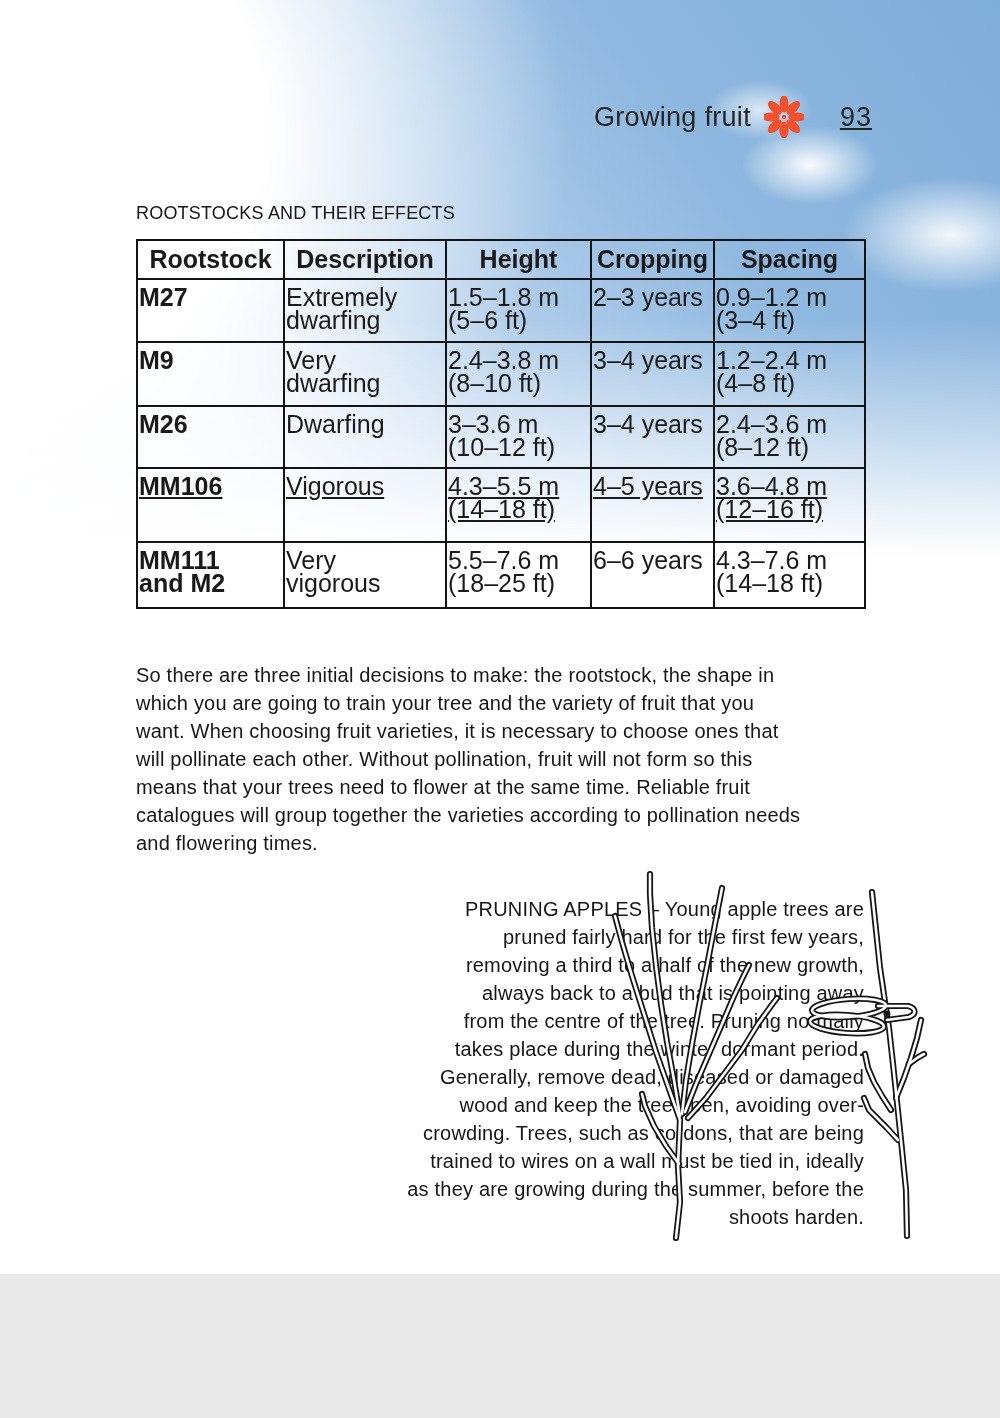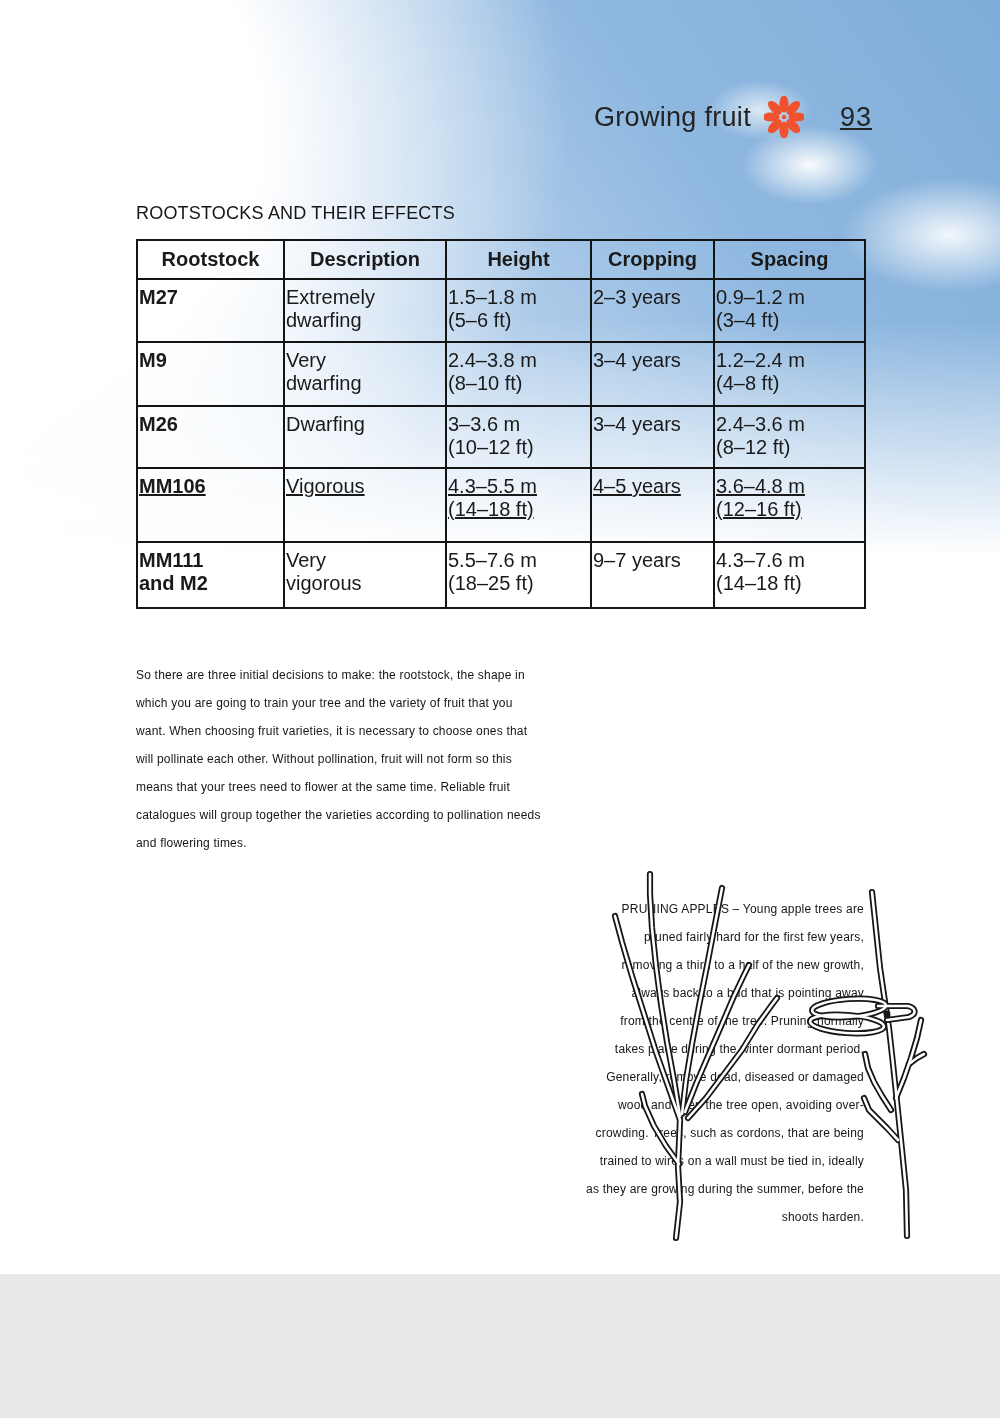--- a/index.html
+++ b/index.html
@@ -34,34 +34,34 @@
   .section-title {
     margin:0; font-size:18px; font-weight:normal; letter-spacing:.2px; color:#161616;
   }
   
   table.rootstocks {
     border-collapse:collapse; margin-top:15px; width:728px;
     table-layout:fixed;
   }
   table.rootstocks th, table.rootstocks td {
     border:2px solid #141414; white-space:pre;
-    font-size:20px; line-height:23px;
+    font-size:25px; line-height:23px;
   }
   table.rootstocks thead tr { height:39px; }
   table.rootstocks th { font-weight:bold; vertical-align:middle; }
   table.rootstocks td { vertical-align:top; padding-top:6px; }
   table.rootstocks tbody tr:nth-child(1){ height:63px; }
   table.rootstocks tbody tr:nth-child(2){ height:64px; }
   table.rootstocks tbody tr:nth-child(3){ height:62px; }
   table.rootstocks tbody tr:nth-child(4){ height:74px;text-decoration:underline; }
   table.rootstocks tbody tr:nth-child(5){ height:66px; }
   table.rootstocks td.rootstock { font-weight:bold; }
   
   .para {
-    margin:0; white-space:pre; font-size:12px; line-height:28px;
+    margin:0; white-space:pre; font-size:20px; line-height:28px;
     letter-spacing:.2px; color:#161616;
   }
   .para-1 { margin-top:52px; }
   .para-2 { margin-top:38px;text-align:right; }
   
   .illustration { position:absolute; left:606px; top:858px; }
   .line-art .o { stroke:#161616; stroke-width:6.2; fill:none; stroke-linecap:round; stroke-linejoin:round; }
   .line-art .i { stroke:#ffffff; stroke-width:2.6; fill:none; stroke-linecap:round; stroke-linejoin:round; }
   .flower-petal { fill:#f0512e; }
 </style>
@@ -152,21 +152,21 @@
           <td>3.6–4.8 m
 (12–16 ft)</td>
         </tr>
         <tr>
           <td class="rootstock">MM111
 and M2</td>
           <td>Very
 vigorous</td>
           <td>5.5–7.6 m
 (18–25 ft)</td>
-          <td>9–7 years</td>
+          <td>6–6 years</td>
           <td>4.3–7.6 m
 (14–18 ft)</td>
         </tr>
       </tbody>
     </table>
 
     <p class="para para-1">So there are three initial decisions to make: the rootstock, the shape in
 which you are going to train your tree and the variety of fruit that you
 want. When choosing fruit varieties, it is necessary to choose ones that
 will pollinate each other. Without pollination, fruit will not form so this

